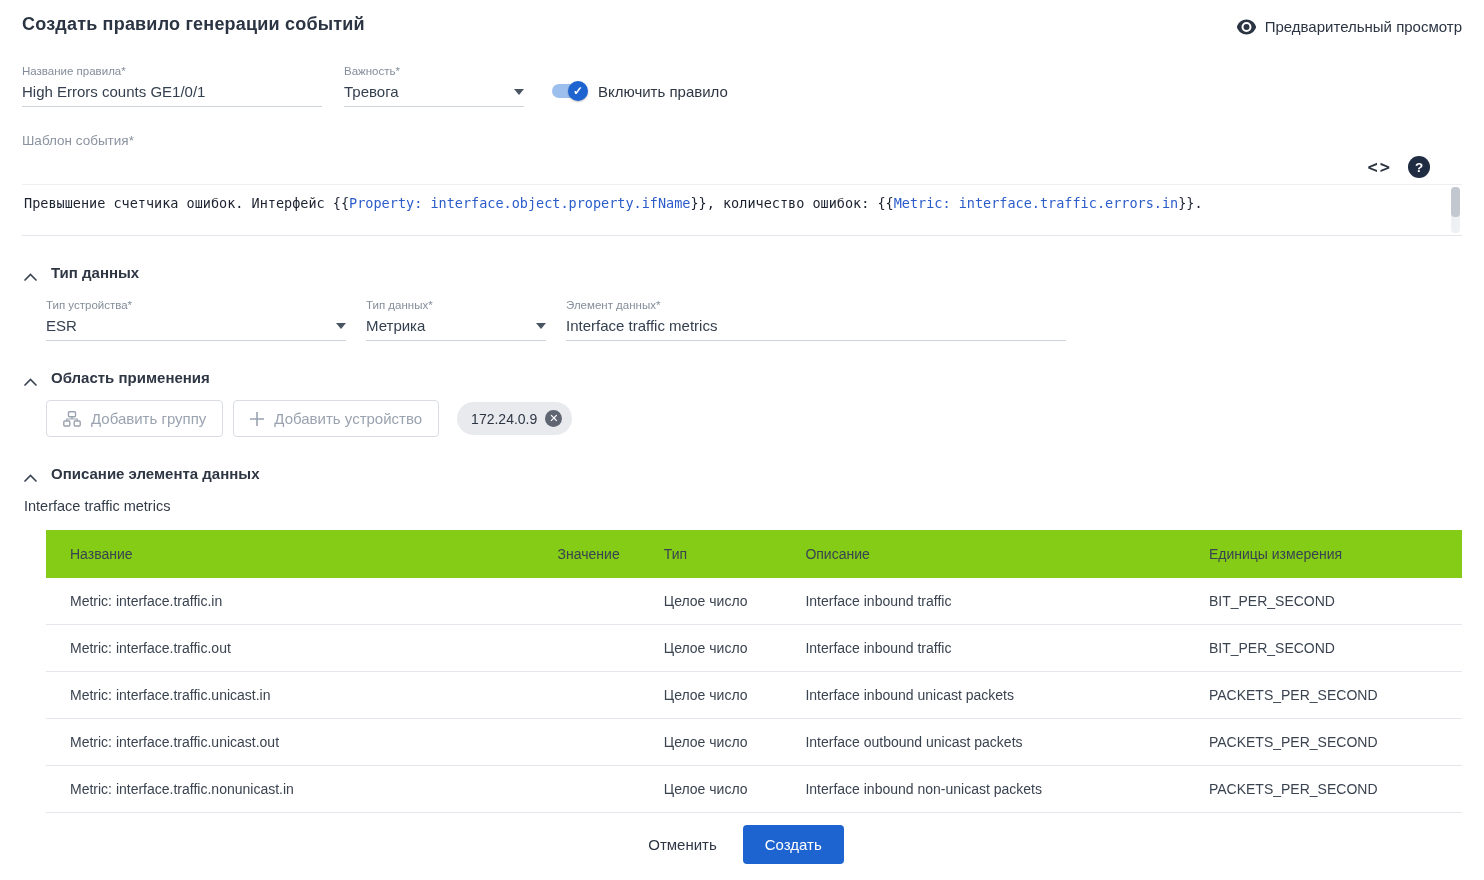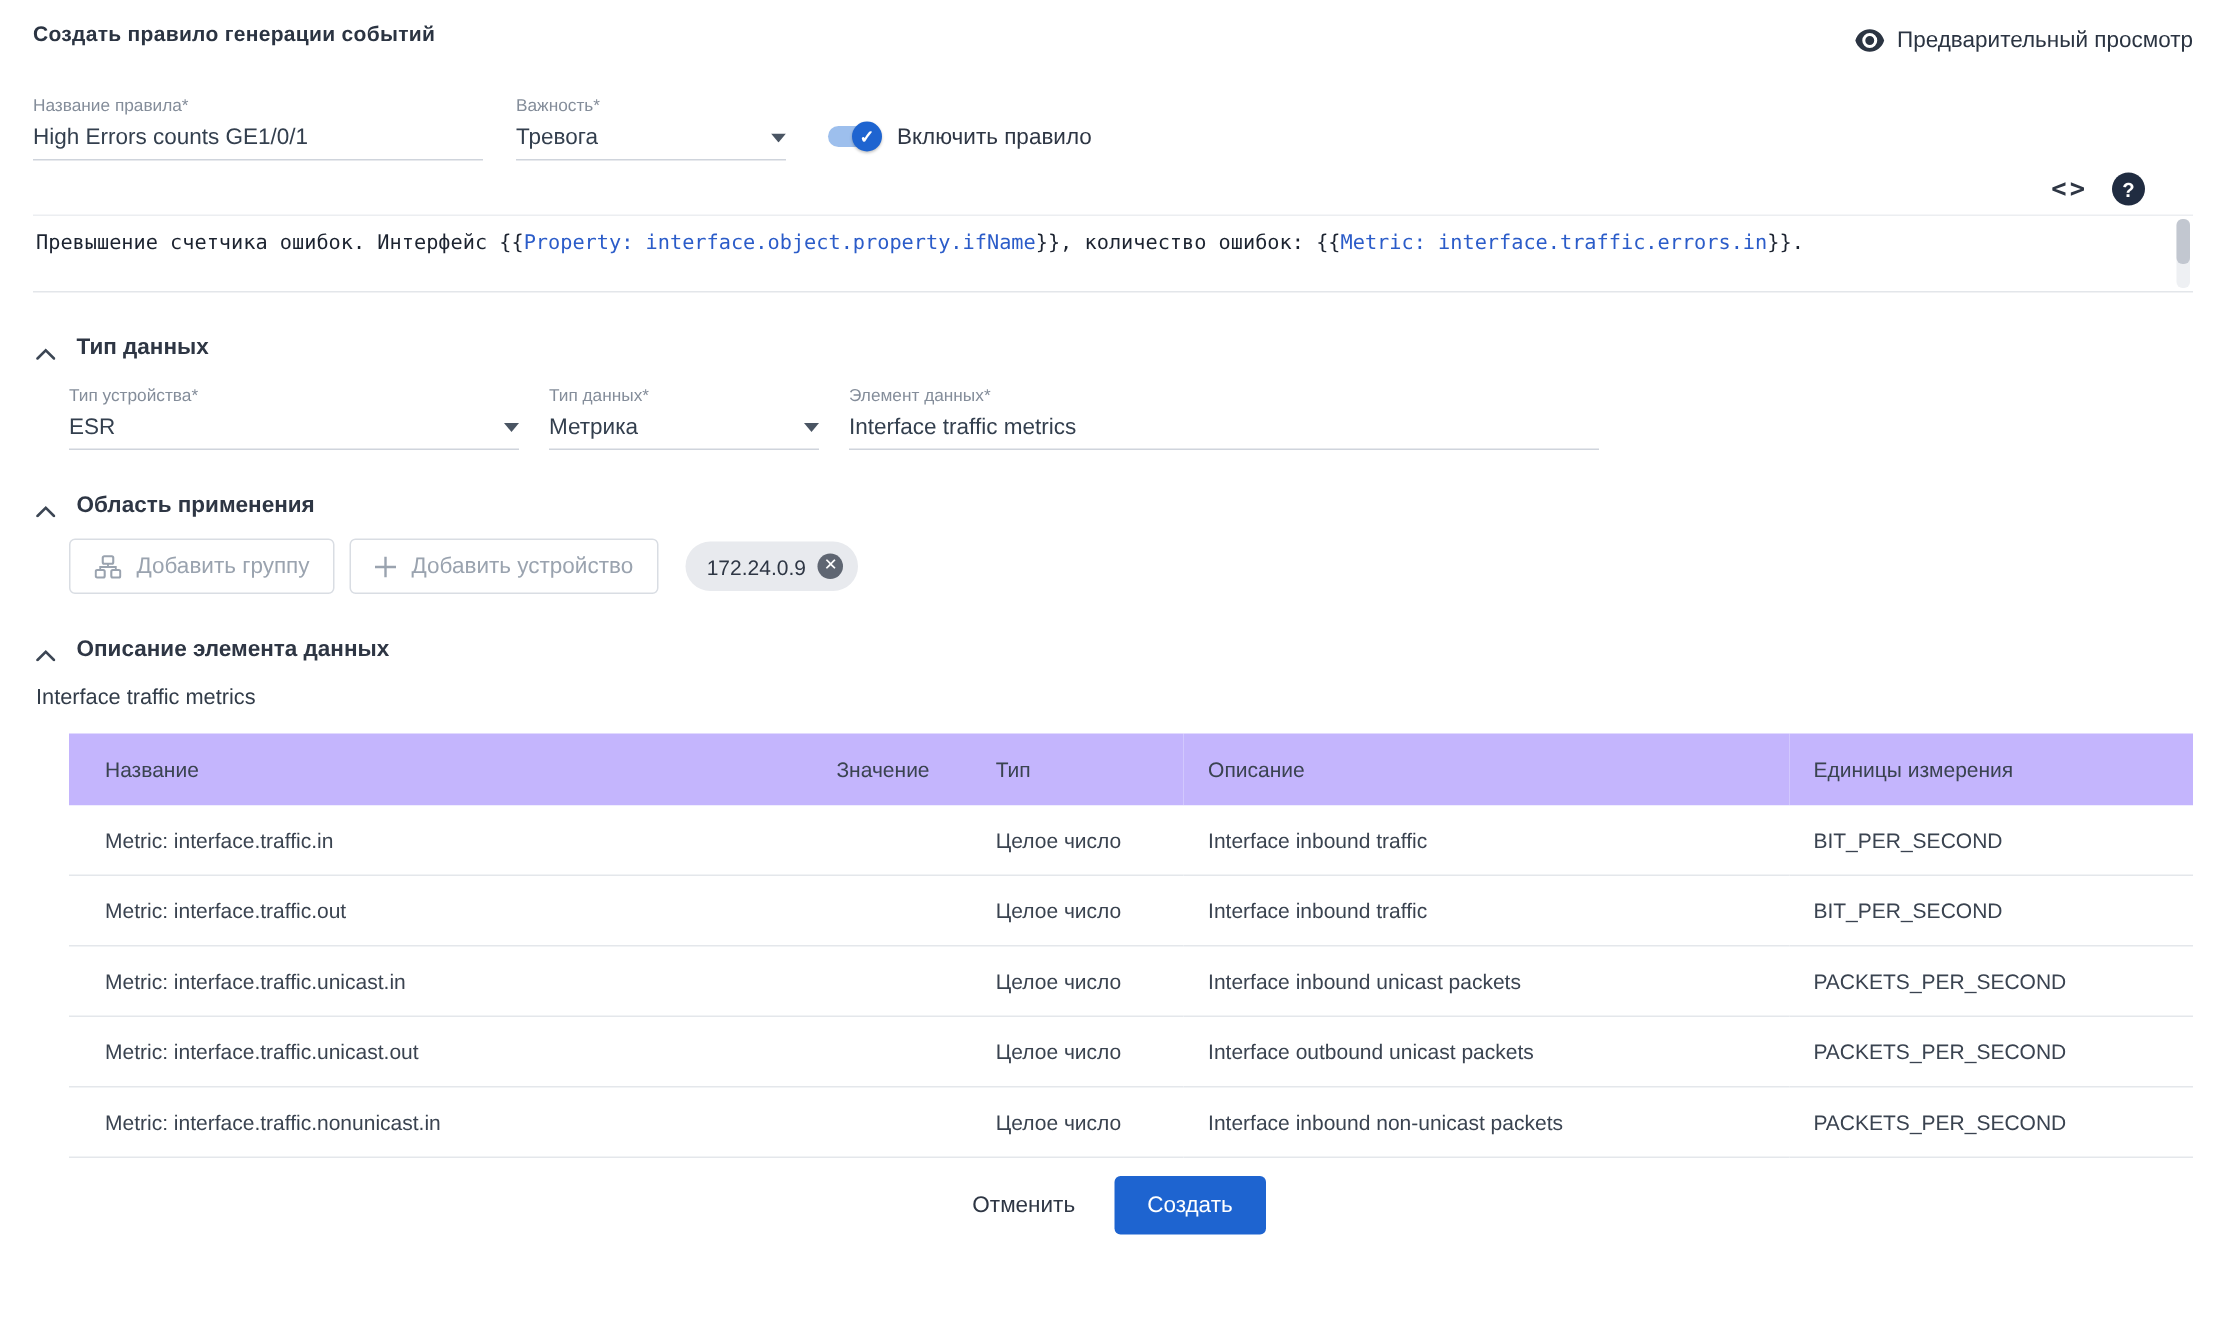--- a/index.html
+++ b/index.html
@@ -6,21 +6,21 @@
   html,body { background:#ffffff; }
   body {
     width: 1484px; height: 880px; overflow: hidden;
     font-family: "Liberation Sans", sans-serif;
     color: #333f4e;
   }
   .page { padding: 14px 22px 0 22px; position: relative; height: 100%; }
 
   
   .topbar { display:flex; justify-content:space-between; align-items:flex-start; }
-  .page-title { font-size: 14px; font-weight: 700; color:#2b3442; letter-spacing:.2px; }
+  .page-title { font-size: 18px; font-weight: 700; color:#2b3442; letter-spacing:.2px; }
   .preview-btn { display:flex; align-items:center; gap:8px; cursor:pointer; font-size:15px; color:#2b3442; margin-top:4px; }
 
   
   .label { font-size: 11.5px; color: #848d9a; margin-bottom: 4px; }
   .u-field { border-bottom: 1px solid #cfd4dc; padding: 2px 0 6px 0; font-size: 15px; color:#333f4e; background:#fff; }
   input.u-field { border-top:none; border-left:none; border-right:none; outline:none; width:100%; font-family:inherit; }
   .select-field { display:flex; justify-content:space-between; align-items:center; cursor:pointer; }
   .select-field .arr { margin-left:8px; display:flex; align-items:center; }
 
   .form-row1 { display:flex; align-items:flex-end; gap: 22px; margin-top: 30px; }
@@ -61,21 +61,21 @@
   .chip-x { width:17px; height:17px; border-radius:50%; background:#5f6672; color:#fff; font-size:11px; display:flex; align-items:center; justify-content:center; cursor:pointer; line-height:1; }
 
   
   .subtitle { margin-top: 16px; font-size: 14.5px; color:#323c49; padding-left:2px; }
   table.metrics { width: calc(100% - 24px); margin: 16px 0 0 24px; border-collapse: collapse; table-layout: fixed; }
   table.metrics col.c1 { width: 35%; }
   table.metrics col.c2 { width: 7.5%; }
   table.metrics col.c3 { width: 10%; }
   table.metrics col.c4 { width: 28.5%; }
   table.metrics col.c5 { width: 19%; }
-  table.metrics thead th { background:#c4b5fd; text-align:left; font-weight:400; font-size:14px; color:#3a4350; padding: 16px 16px; }
+  table.metrics thead th { background:#84cc16; text-align:left; font-weight:400; font-size:14px; color:#3a4350; padding: 16px 16px; }
   table.metrics thead th:first-child { padding-left: 24px; }
   table.metrics tbody td { font-size:14px; color:#3a4350; padding: 15px 16px; border-bottom:1px solid #e4e7eb; background:#fff; }
   table.metrics tbody td:first-child { padding-left: 24px; }
 
   
   .footer { display:flex; justify-content:center; align-items:center; gap: 18px; margin-top: 12px; padding-bottom: 10px; }
   .btn-cancel { background:none; border:none; font-family:inherit; font-size:15px; color:#2e3644; cursor:pointer; padding:10px 8px; }
   .btn-create { background:#1e64d0; border:none; border-radius:4px; color:#fff; font-family:inherit; font-size:15px; cursor:pointer; padding: 11px 22px; }
 </style>
 </head>
@@ -113,20 +113,21 @@
     </div>
     <div class="toggle-wrap">
       <span class="toggle">
         <span class="track"></span>
         <span class="thumb">✓</span>
       </span>
       <span class="toggle-label">Включить правило</span>
     </div>
   </div>
 
+  <div class="tpl-label">Шаблон события*</div>
   <div class="tpl-tools">
     <span class="code-icon">&lt;&gt;</span>
     <span class="help-icon">?</span>
   </div>
   <div class="tpl-box">
     <div class="tpl-content"><span class="plain">Превышение счетчика ошибок. Интерфейс {{</span><span class="tok">Property: interface.object.property.ifName</span><span class="plain">}}, количество ошибок: {{</span><span class="tok">Metric: interface.traffic.errors.in</span><span class="plain">}}.</span></div>
     <div class="tpl-scrollbar">
       <div class="thumb"></div>
     </div>
   </div>

